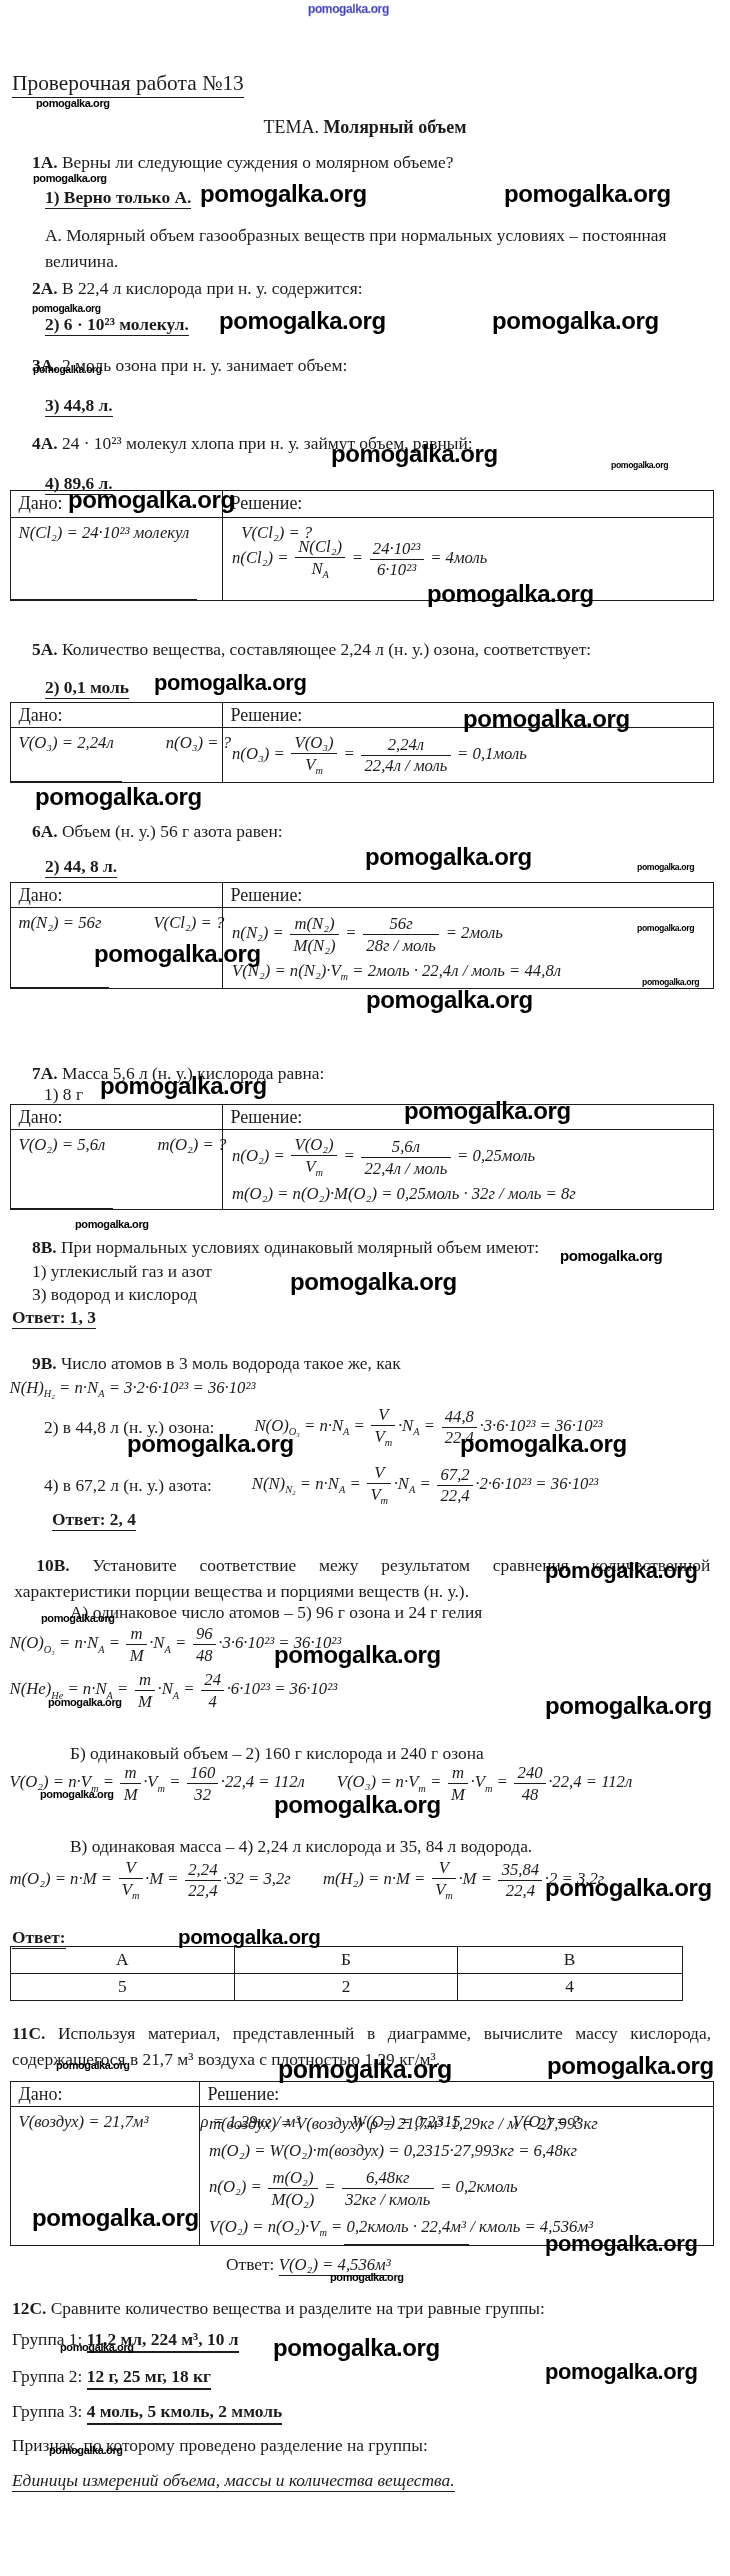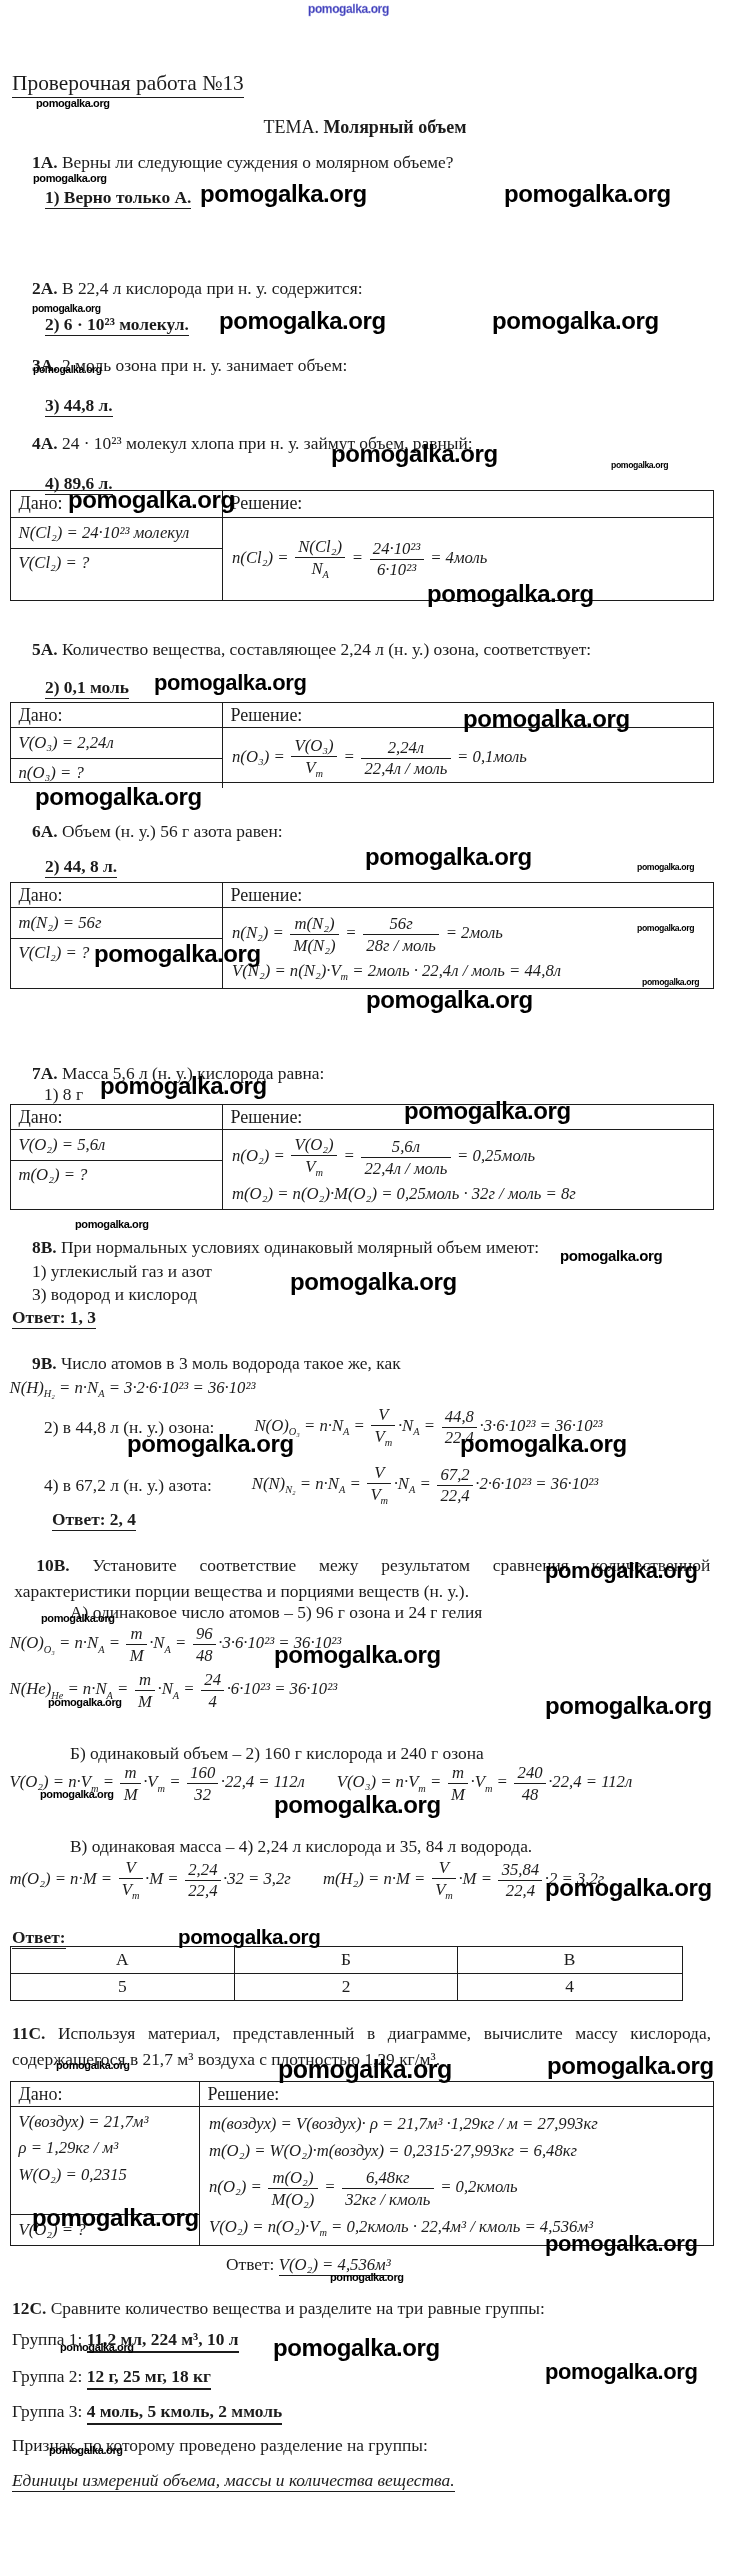--- a/index.html
+++ b/index.html
@@ -38,21 +38,21 @@
   .frac .den{display:block;padding:0.8px 3.2px 0;}
   .frow{display:flex;gap:32px;align-items:center;}
   .fprefix{font-style:normal;margin-right:8px;}
   
   .stable{
     position:absolute;border:1.6px solid #1c1c1c;
     display:grid;background:transparent;
   }
   .stable .hcell{border-bottom:1.6px solid #1c1c1c;padding:1.6px 8px;font-size:18px;}
   .stable .c1{border-right:1.6px solid #1c1c1c;}
-  .gbody{display:flex;flex-direction:column;}
+  .gbody{display:flex;flex-direction:row;gap:36px;}
   .grow{padding:4.8px 8px;}
   .grow.rule{border-bottom:1.6px solid #1c1c1c;}
   .sbody{display:flex;flex-direction:column;justify-content:space-around;padding:3.2px 9.5px;}
   
   .anstable{position:absolute;border:1.6px solid #1c1c1c;display:grid;grid-template-columns:1fr 1fr 1fr;}
   .anstable div{text-align:center;padding:2.4px 0;font-size:17.4px;}
   .anstable .hd{border-bottom:1.6px solid #1c1c1c;}
   .anstable .mid{border-left:1.6px solid #1c1c1c;border-right:1.6px solid #1c1c1c;}
   .italic-u{font-style:italic;border-bottom:1.2px solid #1c1c1c;padding-bottom:0.8px;}
   .grp .gval{font-weight:bold;border-bottom:2px solid #1c1c1c;padding-bottom:1.6px;}
@@ -70,20 +70,21 @@
     <b>Молярный объем</b>
   </div>
 
   <div class="abs qline" style="left:32px;top:152px;">
     <span class="qnum">1А.</span>
     <span>Верны ли следующие суждения о молярном объеме?</span>
   </div>
   <div class="abs" style="left:45px;top:187px;">
     <span class="ans">1) Верно только А.</span>
   </div>
+  <div class="abs para" style="left:45px;top:222px;width:670px;">А. Молярный объем газообразных веществ при нормальных условиях – постоянная величина.</div>
 
   <div class="abs qline" style="left:32px;top:278px;">
     <span class="qnum">2А.</span>
     <span>В 22,4 л кислорода при н. у. содержится:</span>
   </div>
   <div class="abs" style="left:45px;top:314px;">
     <span class="ans">2) 6 · 10²³ молекул.</span>
   </div>
 
   <div class="abs qline" style="left:32px;top:355px;">

